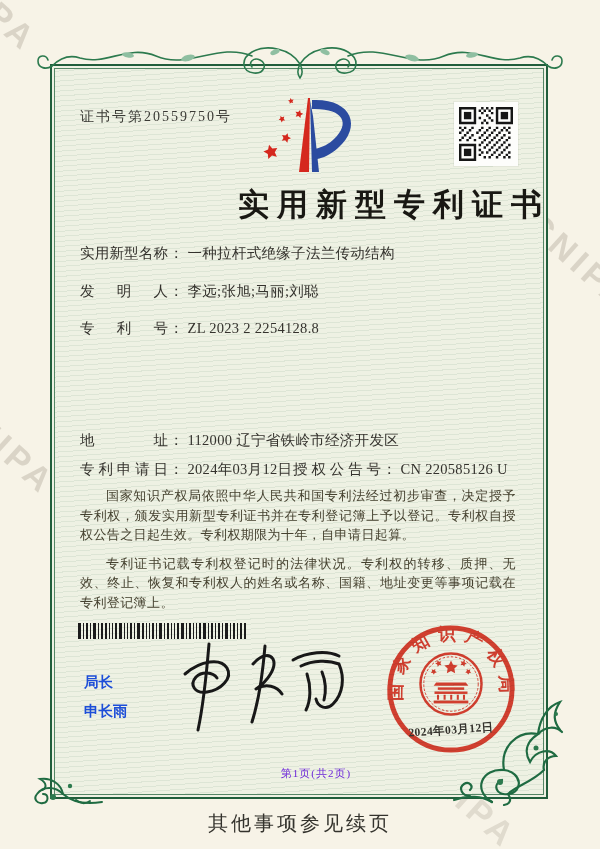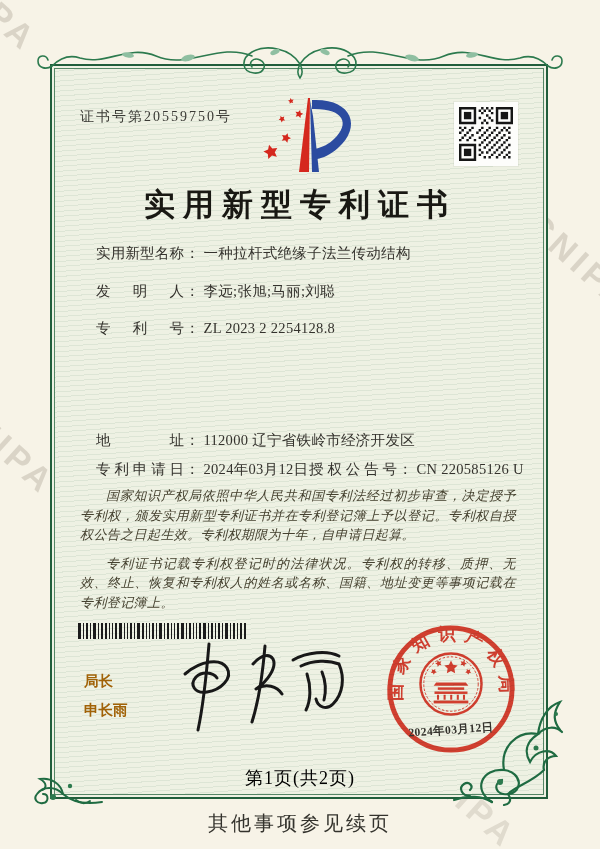--- a/index.html
+++ b/index.html
@@ -26,35 +26,35 @@
     background-image:repeating-linear-gradient(176deg, rgba(116,156,128,.14) 0 1px, rgba(0,0,0,0) 1px 5px);
   }
   .garland{position:absolute;z-index:2;left:30px;top:40px;width:540px;height:40px;}
   .flourish-br{position:absolute;z-index:3;left:452px;top:692px;width:112px;height:115px;}
   .flourish-bl{position:absolute;z-index:3;left:30px;top:772px;width:74px;height:36px;}
 
   .cert-no{position:absolute;z-index:2;left:80px;top:102px;font-size:14px;letter-spacing:2px;color:#3a3a35;margin-top:6px;}
   .logo{position:absolute;z-index:2;left:255px;top:92px;width:110px;height:86px;}
   .qr{position:absolute;z-index:2;left:454px;top:102px;width:64px;height:64px;background:#fdfdfb;box-shadow:0 0 0 1px rgba(0,0,0,.04);display:flex;align-items:center;justify-content:center;}
   .title{
-    position:absolute;z-index:2;left:50px;top:184px;width:500px;text-align:center;
+    position:absolute;z-index:2;left:50px;top:184px;width:500px;text-align:right;
     font-size:31px;font-weight:bold;letter-spacing:8px;color:#191813;
   }
   .row{position:absolute;z-index:2;left:80px;width:450px;font-size:14.5px;color:#34322d;white-space:nowrap;}
-  .lbl{display:inline-block;width:88px;text-align:justify;text-align-last:justify;vertical-align:bottom;margin-left:16px;}
+  .lbl{display:inline-block;width:88px;text-align:justify;text-align-last:justify;vertical-align:bottom;}
   .colon{margin:0 4px 0 1px;}
   .val{font-weight:400;letter-spacing:.3px;}
   .pair2{position:absolute;left:213px;top:0;}
   .paras{position:absolute;z-index:2;left:80px;top:486px;width:444px;color:#45412f;}
-  .paras p{margin:0 8px 9px 0;font-size:13px;line-height:19.5px;text-indent:2em;text-align:justify;letter-spacing:.4px;font-style:italic;}
+  .paras p{margin:0 8px 9px 0;font-size:13px;line-height:19.5px;text-indent:2em;text-align:justify;letter-spacing:.4px;}
   .barcode{position:absolute;z-index:2;left:78px;top:623px;width:170px;height:16px;}
-  .signer{position:absolute;z-index:2;left:84px;top:668px;font-family:Liberation Mono, monospace;font-size:14.5px;font-weight:600;color:#a16207;line-height:29px;}
+  .signer{position:absolute;z-index:2;left:84px;top:668px;font-family:Liberation Serif, serif;font-size:14.5px;font-weight:600;color:#1d4ed8;line-height:29px;}
   .signature{position:absolute;z-index:2;left:155px;top:636px;width:205px;height:102px;}
   .seal{position:absolute;z-index:4;left:385px;top:623px;width:132px;height:132px;mix-blend-mode:multiply;opacity:.95;}
-  .page-num{position:absolute;z-index:2;left:50px;top:766px;width:500px;text-align:center;font-size:18px;color:#000000;letter-spacing:1px;}
+  .page-num{position:absolute;z-index:2;left:50px;top:766px;width:500px;text-align:center;font-size:11px;color:#6d28d9;letter-spacing:1px;padding-left:16px;}
   .note{position:absolute;z-index:2;left:0;top:810px;width:600px;text-align:center;font-size:20px;letter-spacing:3px;color:#33322c;}
 </style>
 </head>
 <body>
 
 <div class="page">
 
   <span class="wm" style="left:-50px;top:-55px">CNIPA</span>
   <span class="wm" style="left:170px;top:110px">CNIPA</span>
   <span class="wm" style="left:372px;top:252px">CNIPA</span>

